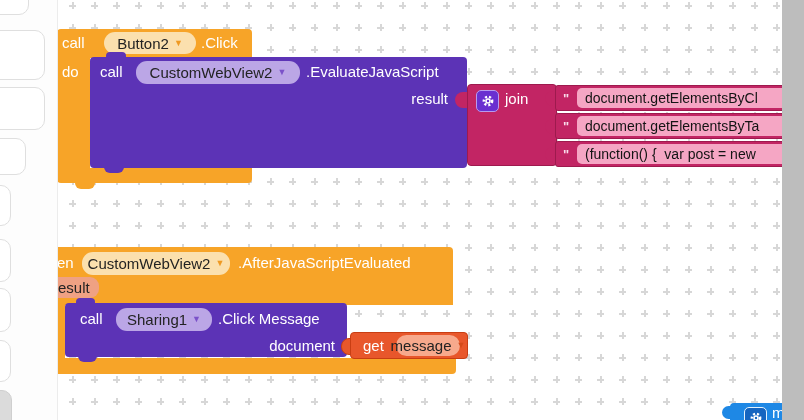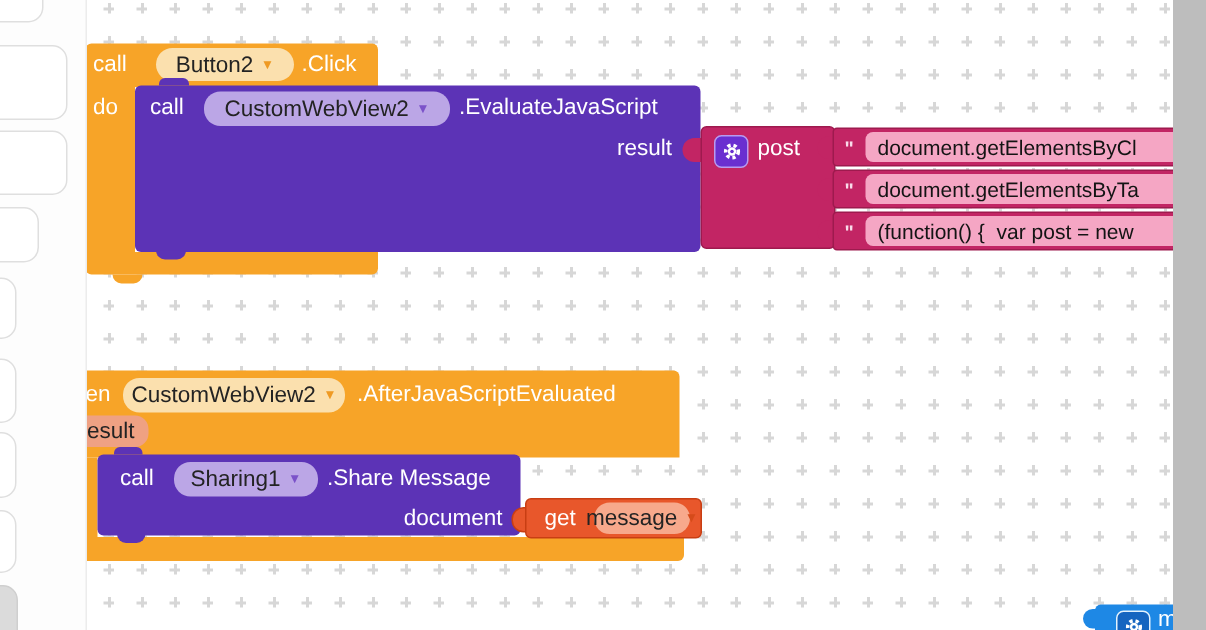--- a/index.html
+++ b/index.html
@@ -700,21 +700,21 @@
     <div>
       <div class="tab magenta" style="left:455px;top:92px;width:13px;height:16px;z-index:6;"></div>
       <div class="abs magenta" style="left:467px;top:84px;width:90px;height:82px;border-radius:4px;border:1px solid var(--magenta_dark);z-index:6;"></div>
       <div class="gearchip" style="left:476px;top:90px;background:var(--gear_purple);border:1.5px solid var(--gear_purple_border);z-index:7;">
         <svg width="14" height="14" viewBox="0 0 20 20">
           <circle cx="10" cy="10" r="6" fill="none" stroke="#fff" stroke-width="3.4" stroke-dasharray="3 2.8"></circle>
           <circle cx="10" cy="10" r="4" fill="#fff"></circle>
           <circle cx="10" cy="10" r="1.7" fill="#6A2FD0"></circle>
         </svg>
       </div>
-      <div class="lbl" style="left:505px;top:90px;z-index:7;">post</div>
+      <div class="lbl" style="left:505px;top:90px;z-index:7;">join</div>
     </div>
 
     <div>
       <div class="tab magenta" style="left:545px;top:91px;width:12px;height:15px;z-index:8;"></div>
       <div class="abs magenta" style="left:555px;top:85px;width:255px;height:26px;border:1px solid var(--magenta_dark);border-radius:3px 0 0 3px;z-index:8;"></div>
       <span class="quote" style="left:563px;top:91px;z-index:9;">"</span>
       <div class="strfield" style="left:577px;top:88px;width:230px;z-index:9;">document.getElementsByCl</div>
     </div>
     <div>
       <div class="tab magenta" style="left:545px;top:119px;width:12px;height:15px;z-index:8;"></div>
@@ -746,21 +746,21 @@
 
     <div>
       <div class="bump-t purple" style="left:76px;top:298px;width:19px;z-index:4;"></div>
       <div class="abs purple" style="left:65px;top:303px;width:282px;height:54px;border-radius:4px;z-index:4;"></div>
       <div class="bump-b purple" style="left:78px;top:356px;width:19px;z-index:4;"></div>
       <div class="lbl" style="left:80px;top:310px;z-index:5;">call</div>
       <div class="chip" style="left:116px;top:308px;width:96px;height:23px;background:var(--purple_chip);z-index:5;">
         <span>Sharing1</span>
         <span class="arrow" style="color:var(--purple_arrow);">▼</span>
       </div>
-      <div class="lbl" style="left:218px;top:310px;z-index:5;">.Share Message</div>
+      <div class="lbl" style="left:218px;top:310px;z-index:5;">.Click Message</div>
       <div class="lbl" style="left:230px;top:337px;width:105px;text-align:right;z-index:5;">document</div>
     </div>
 
     <div>
       <div class="tab" style="left:341px;top:338px;width:12px;height:15px;background:var(--get_orange);border:1px solid var(--get_border);z-index:6;"></div>
       <div class="abs" style="left:350px;top:332px;width:118px;height:27px;background:var(--get_orange);border:1.5px solid var(--get_border);border-radius:4px;z-index:6;"></div>
       <div class="lbl" style="left:363px;top:337px;z-index:7;">get</div>
       <div class="chip" style="left:396px;top:335px;width:64px;height:21px;background:var(--get_chip);z-index:7;">
         <span>message</span>
         <span class="arrow" style="color:var(--get_arrow);">▼</span>

